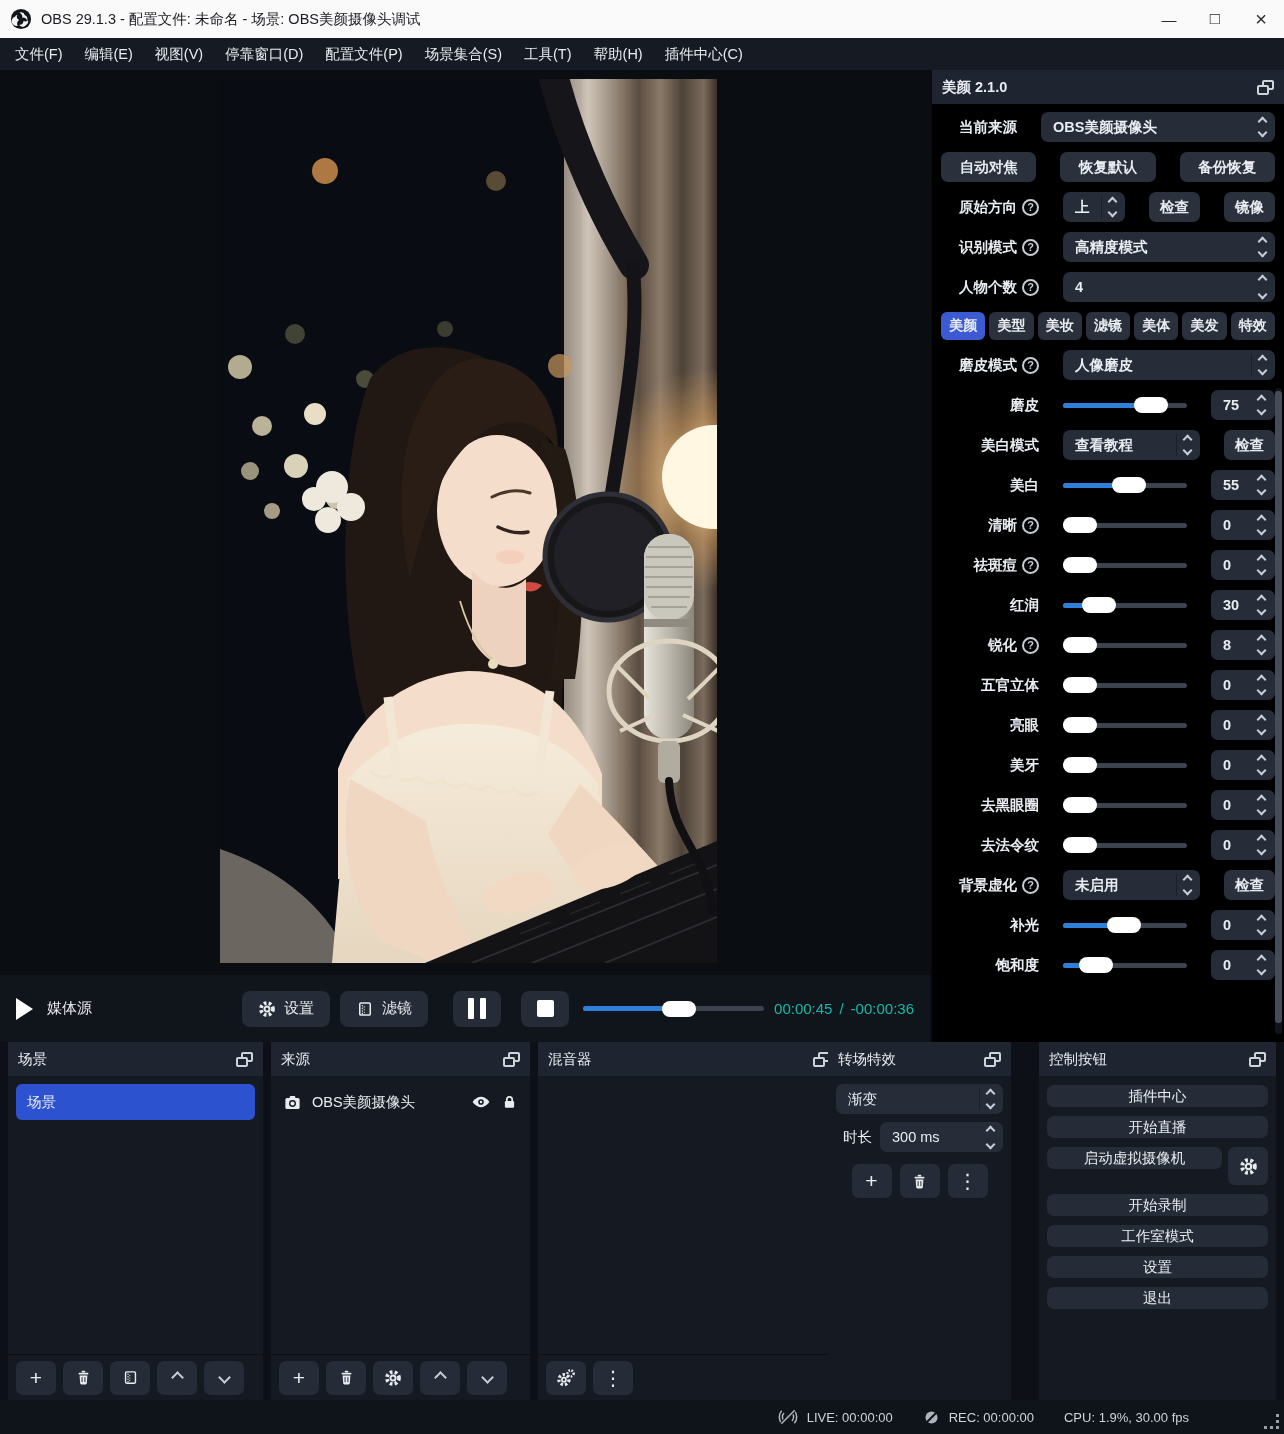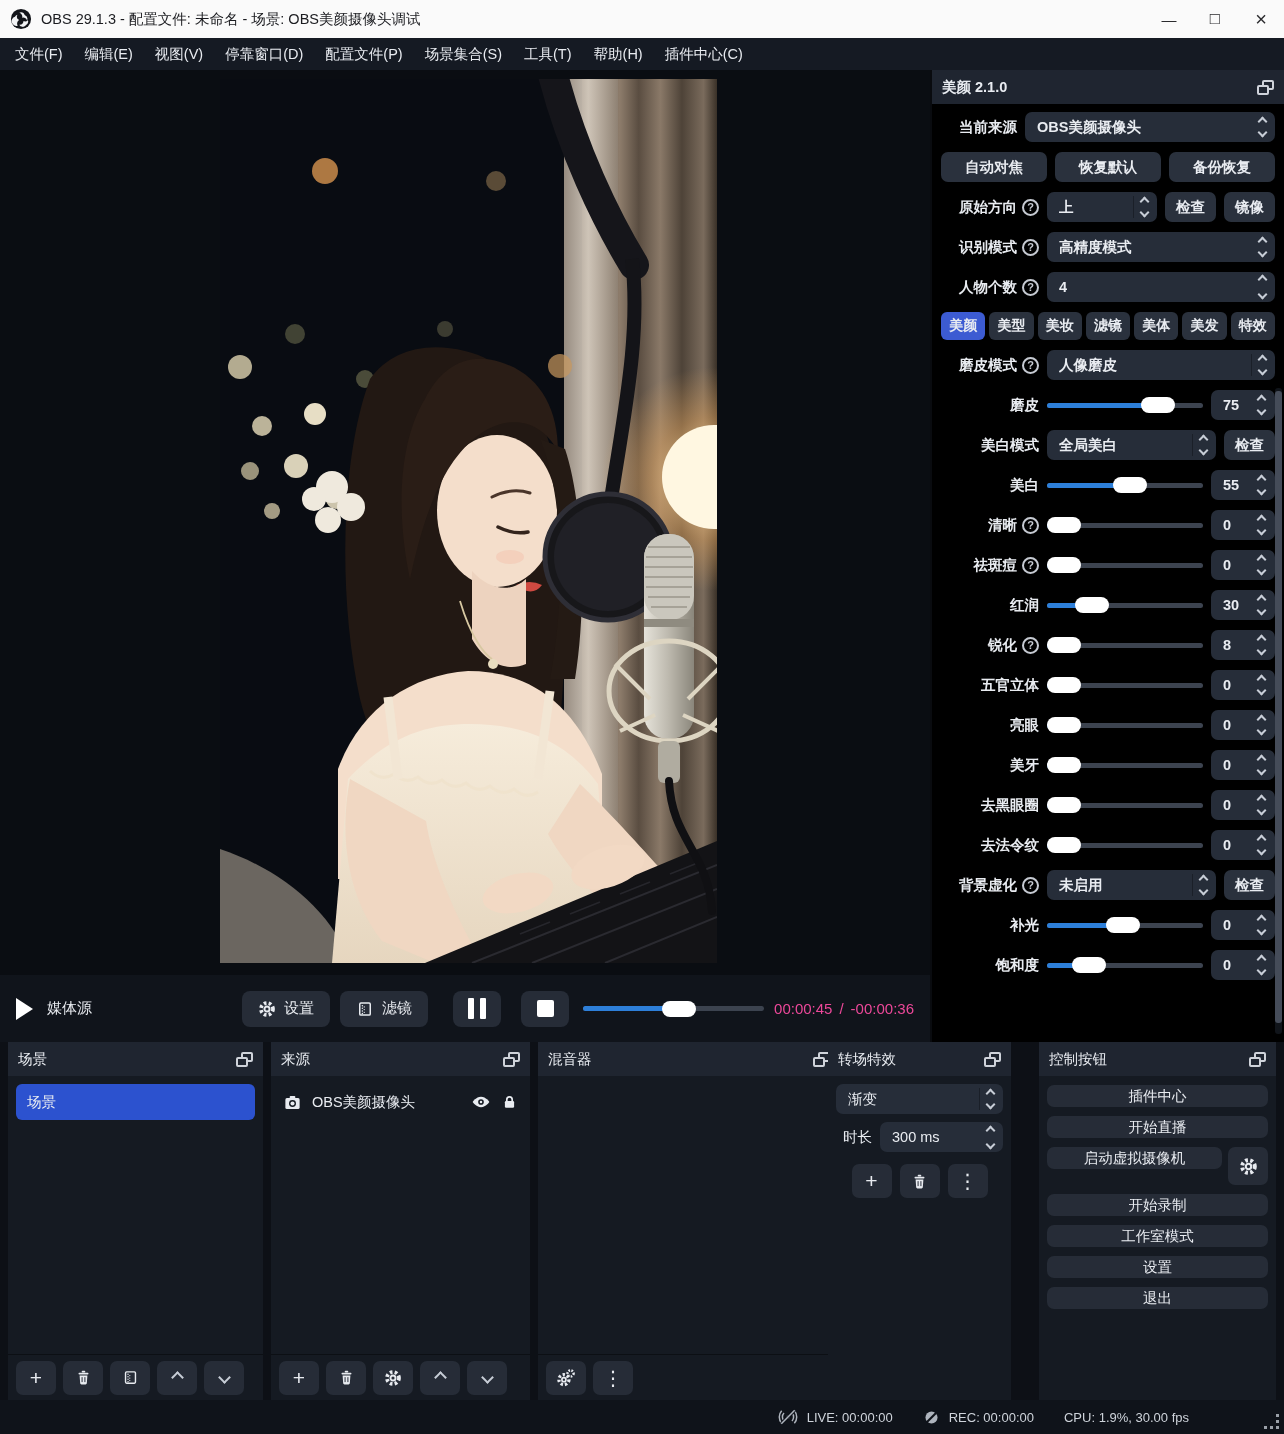--- a/index.html
+++ b/index.html
@@ -25,24 +25,24 @@
   
   .mediabar { position:absolute; left:0; top:975px; width:930px; height:67px; background:#10141b; display:flex; align-items:center; padding:0 16px; }
   .play-tri { width:0; height:0; border-left:17px solid #fff; border-top:11px solid transparent; border-bottom:11px solid transparent; margin-right:14px; }
   .media-label { font-size:15px; margin-right:150px; }
   .mbtn { height:36px; background:#262c37; border-radius:8px; display:flex; align-items:center; gap:8px; padding:0 16px; margin-right:10px; font-size:15px; }
   .sq-btn { width:48px; justify-content:center; padding:0; }
   .pause-bars { display:flex; gap:6px; }
   .pause-bars span { width:6px; height:21px; background:#fff; border-radius:1px; }
   .stop-sq { width:17px; height:17px; background:#fff; border-radius:2px; }
   .media-slider { width:158px; margin:0 10px 0 4px; }
-  .media-time { font-size:15px; white-space:nowrap; color:#ec4899; display:flex; gap:7px; }
+  .media-time { font-size:15px; white-space:nowrap; color:#14b8a6; display:flex; gap:7px; }
 
   
-  .row { display:flex; align-items:center; gap:8px; height:30px; flex:none; }
+  .row { display:flex; align-items:center; gap:24px; height:30px; flex:none; }
   .lbl { width:98px; flex:none; display:flex; justify-content:flex-end; align-items:center; gap:5px; text-align:right; }
   .help { width:17px; height:17px; flex:none; border:2px solid #c6cad2; border-radius:50%; display:inline-flex; align-items:center; justify-content:center; color:#c6cad2; font-size:11px; font-weight:bold; }
   .help::before { content:"?"; }
   .spin { display:flex; flex-direction:column; justify-content:center; align-items:center; gap:4px; width:20px; flex:none; }
   .cu,.cd { width:7px; height:7px; border-left:2px solid #c7cdd6; border-bottom:2px solid #c7cdd6; }
   .cu { transform:rotate(135deg); }
   .cd { transform:rotate(-45deg); }
   .select { flex:1; background:#262d39; border-radius:7px; height:30px; display:flex; align-items:center; padding:0 4px 0 12px; min-width:0; }
   .select .val { flex:1; white-space:nowrap; overflow:hidden; }
   .select .spin { border-left:1px solid #1a1f28; padding-left:2px; height:22px; }
@@ -424,21 +424,21 @@
               <span class="cd"></span>
             </span>
           </div>
       </div>
 
       <div class="row">
         <div class="lbl">
             <span>美白模式</span>
           </div>
         <div class="select">
-            <span class="val">全局美白</span>
+            <span class="val">查看教程</span>
             <span class="spin">
               <span class="cu"></span>
               <span class="cd"></span>
             </span>
           </div>
         <div class="btn">检查</div>
       </div>
 
       <div class="row">
         <div class="lbl">

